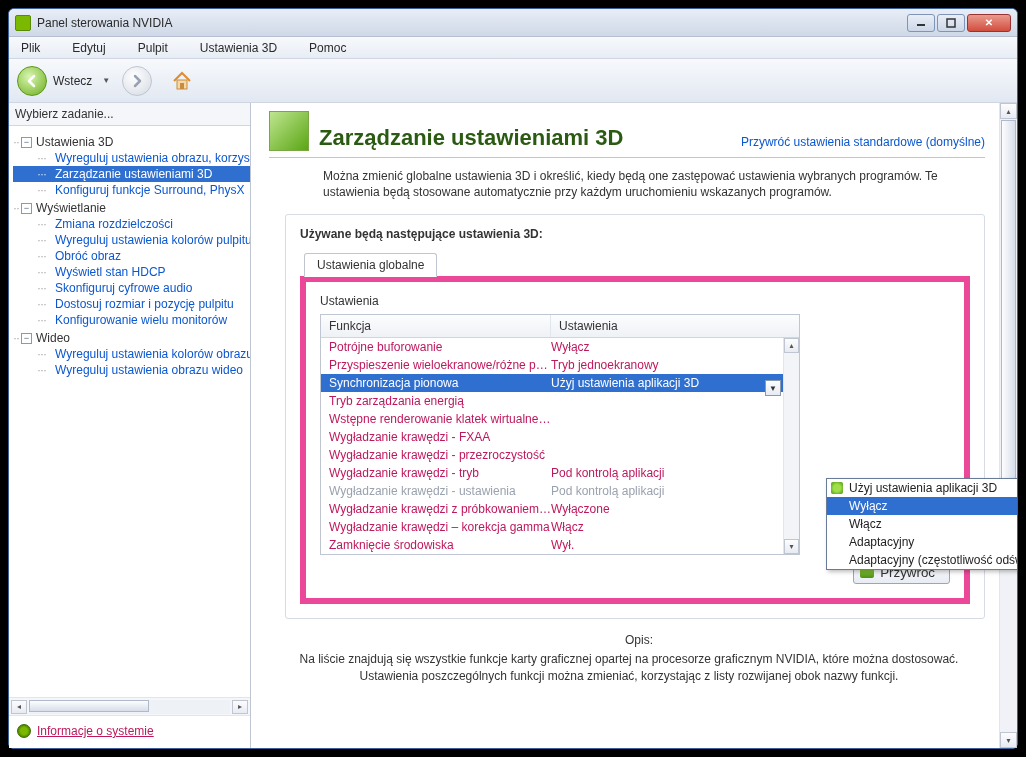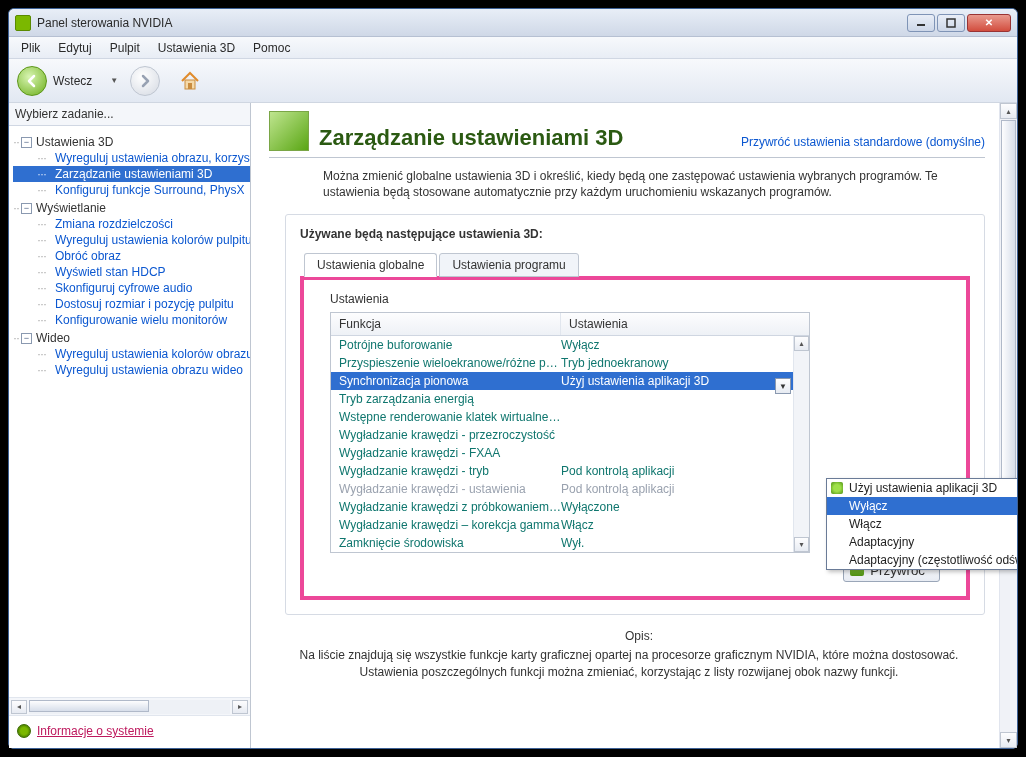--- a/index.html
+++ b/index.html
@@ -51,42 +51,42 @@
   }
   .win-btn.close { width: 44px; background: linear-gradient(#e99a8e,#d24d3e); color:#fff; border-color:#993333;}
   .win-btn.close .x { font-weight: bold; }
   .menubar {
     height: 22px;
     background: linear-gradient(#f7f9fc,#e8edf5);
     border-bottom: 1px solid #d0d7e3;
     display: flex;
     align-items: center;
     padding: 1px 4px;
-    gap: 2px;
+    gap: 16px;
   }
   .menu-item { padding: 2px 8px; color:#2a2a2a; }
   .toolbar {
     height: 44px;
     background: linear-gradient(#f7f9fc,#e2e8f2);
     border-bottom: 1px solid #cfd6e1;
     display: flex;
     align-items: center;
     padding: 0 8px;
     gap: 6px;
   }
   .nav-btn {
     width: 30px; height: 30px;
     border-radius: 50%;
     border: 1px solid #bfc6d1;
     background: radial-gradient(circle at 40% 35%, #fff, #d4d9e2);
     display:flex;align-items:center;justify-content:center;
   }
   .nav-btn.back { background: radial-gradient(circle at 40% 35%, #d8f5b2, #6cae1b); border-color:#5c9618;}
   .nav-btn svg { width:14px; height:14px; }
-  .back-label { color:#2a2a2a; margin-right:12px;}
+  .back-label { color:#2a2a2a; margin-right:4px;}
   .drop-arrow { font-size:8px; color:#555; margin-right:6px;}
   .home-btn {
     width: 28px; height: 28px;
     border: 1px solid transparent;
     display:flex;align-items:center;justify-content:center;
     margin-left: 10px;
   }
   .body {
     flex:1;
     display:flex;
@@ -245,22 +245,22 @@
     color:#333;
     border-radius: 3px 3px 0 0;
     margin-right:2px;
   }
   .tab.active {
     background:#fff;
     border-bottom-color:#fff;
     position:relative; z-index:2;
   }
   .tabpage {
-    border:4px solid #ec4899;
-    padding: 12px 26px 14px;
+    border:6px solid #ec4899;
+    padding: 12px 14px 14px;
     background:#fff;
   }
   .settings-label { color:#333; margin-bottom:6px;}
   .grid {
     border:1px solid #bfc6d1;
     position:relative;
     width: 480px;
   }
   .grid-header {
     display:flex;
@@ -273,21 +273,21 @@
   .gh-cell.func { width: 230px; border-right:1px solid #e1e6ee;}
   .gh-cell.val { flex:1; }
   .grid-body {
     max-height: 242px;
     position:relative;
   }
   .grid-body-inner { position:relative; }
   .row {
     display:flex;
     padding: 2px 8px;
-    color:#0f766e;
+    color:#be185d;
   }
   .row .func { width: 222px; overflow:hidden; text-overflow:ellipsis; white-space:nowrap;}
   .row .val { flex:1; overflow:hidden; text-overflow:ellipsis; white-space:nowrap;}
   .row.selected {
     background:#2f6fd0; color:#fff;
   }
   .row.disabled { color:#9aa2af;}
   .combo-arrow {
     width:16px;height:16px;
     border:1px solid #8a99b0;
@@ -457,21 +457,20 @@
           <div class="page-icon"></div>
           <div class="page-title">Zarządzanie ustawieniami 3D</div>
           <a class="restore-link">Przywróć ustawienia standardowe (domyślne)</a>
         </div>
         <div class="page-desc">Można zmienić globalne ustawienia 3D i określić, kiedy będą one zastępować ustawienia wybranych programów. Te ustawienia będą stosowane automatycznie przy każdym uruchomieniu wskazanych programów.</div>
 
         <div class="panel">
           <div class="panel-heading">Używane będą następujące ustawienia 3D:</div>
           <div class="tabs">
             <div class="tab active">Ustawienia globalne</div>
-            <div class="tab">Ustawienia programu</div>
           </div>
           <div class="tabpage">
             <div class="settings-label">Ustawienia</div>
             <div class="grid">
               <div class="grid-header">
                 <div class="gh-cell func">Funkcja</div>
                 <div class="gh-cell val">Ustawienia</div>
               </div>
               <div class="grid-body">
                 <div class="grid-body-inner" id="grid-body">
@@ -489,25 +488,25 @@
                     </div>
                     <div class="row">
                       <div class="func">Tryb zarządzania energią</div>
                       <div class="val"></div>
                     </div>
                     <div class="row">
                       <div class="func">Wstępne renderowanie klatek wirtualnej r...</div>
                       <div class="val"></div>
                     </div>
                     <div class="row">
+                      <div class="func">Wygładzanie krawędzi - FXAA</div>
+                      <div class="val"></div>
+                    </div>
+                    <div class="row">
                       <div class="func">Wygładzanie krawędzi - przezroczystość</div>
-                      <div class="val"></div>
-                    </div>
-                    <div class="row">
-                      <div class="func">Wygładzanie krawędzi - FXAA</div>
                       <div class="val"></div>
                     </div>
                     <div class="row">
                       <div class="func">Wygładzanie krawędzi - tryb</div>
                       <div class="val">Pod kontrolą aplikacji</div>
                     </div>
                     <div class="row disabled">
                       <div class="func">Wygładzanie krawędzi - ustawienia</div>
                       <div class="val">Pod kontrolą aplikacji</div>
                     </div>

